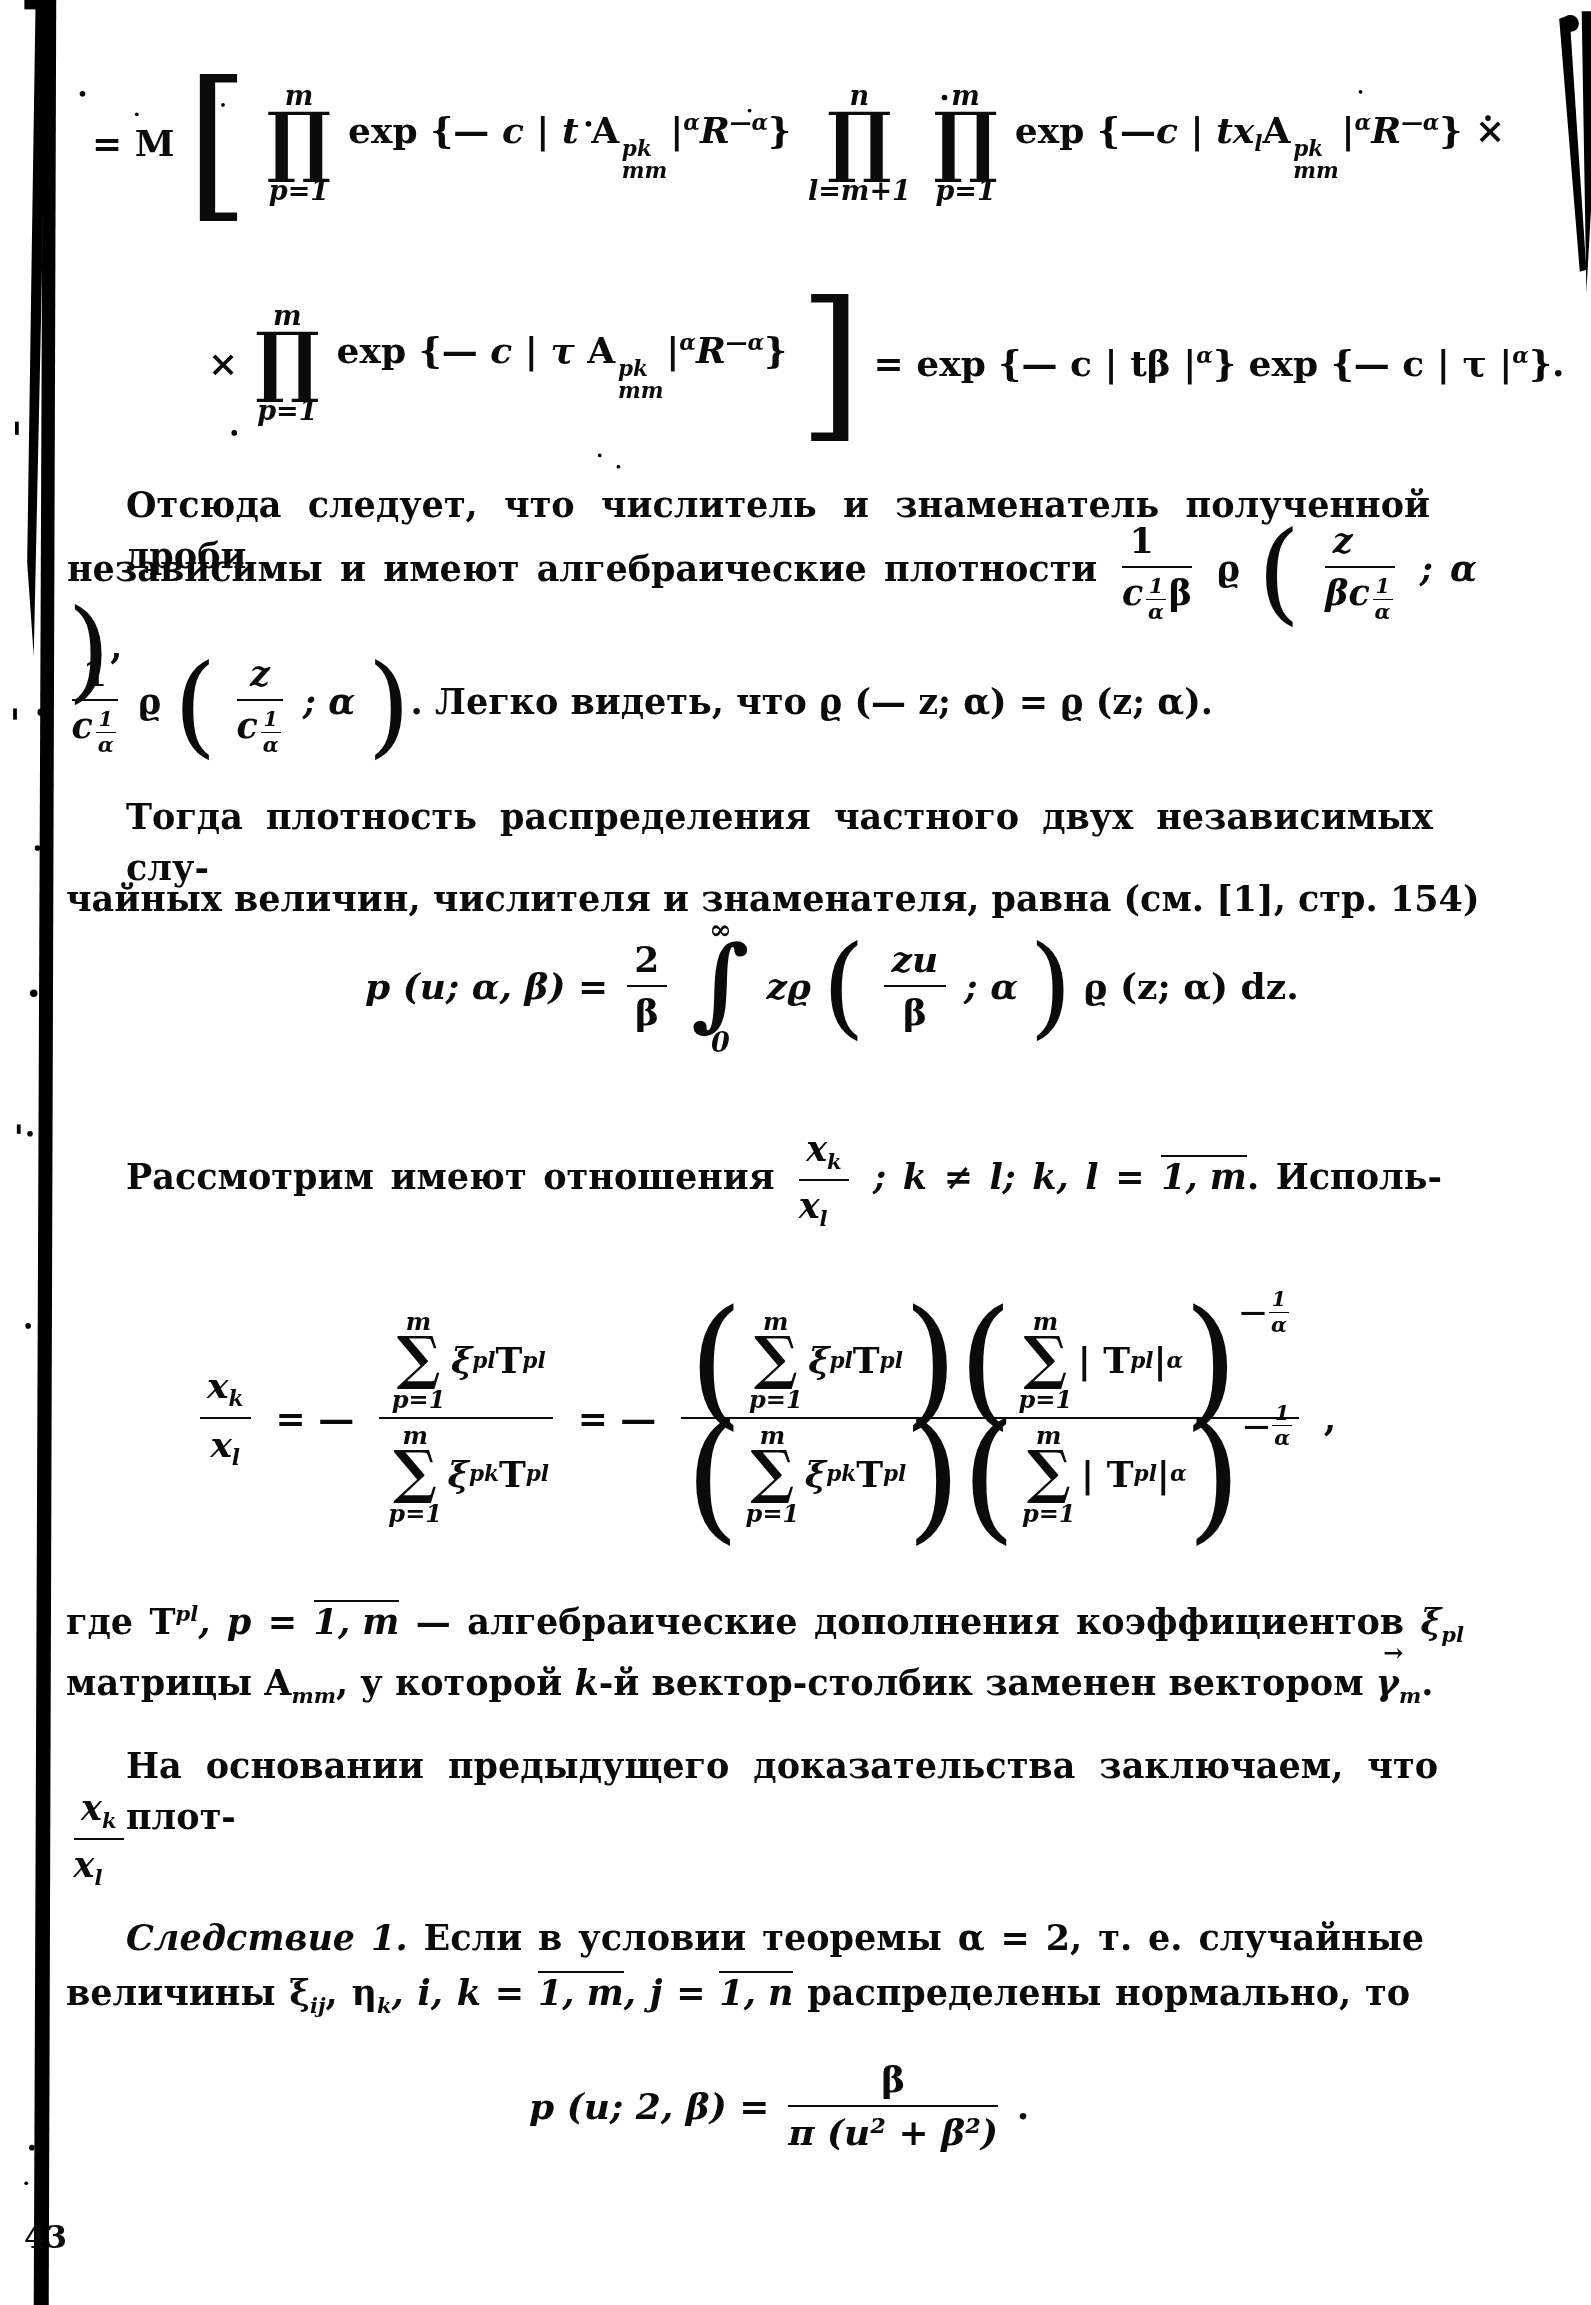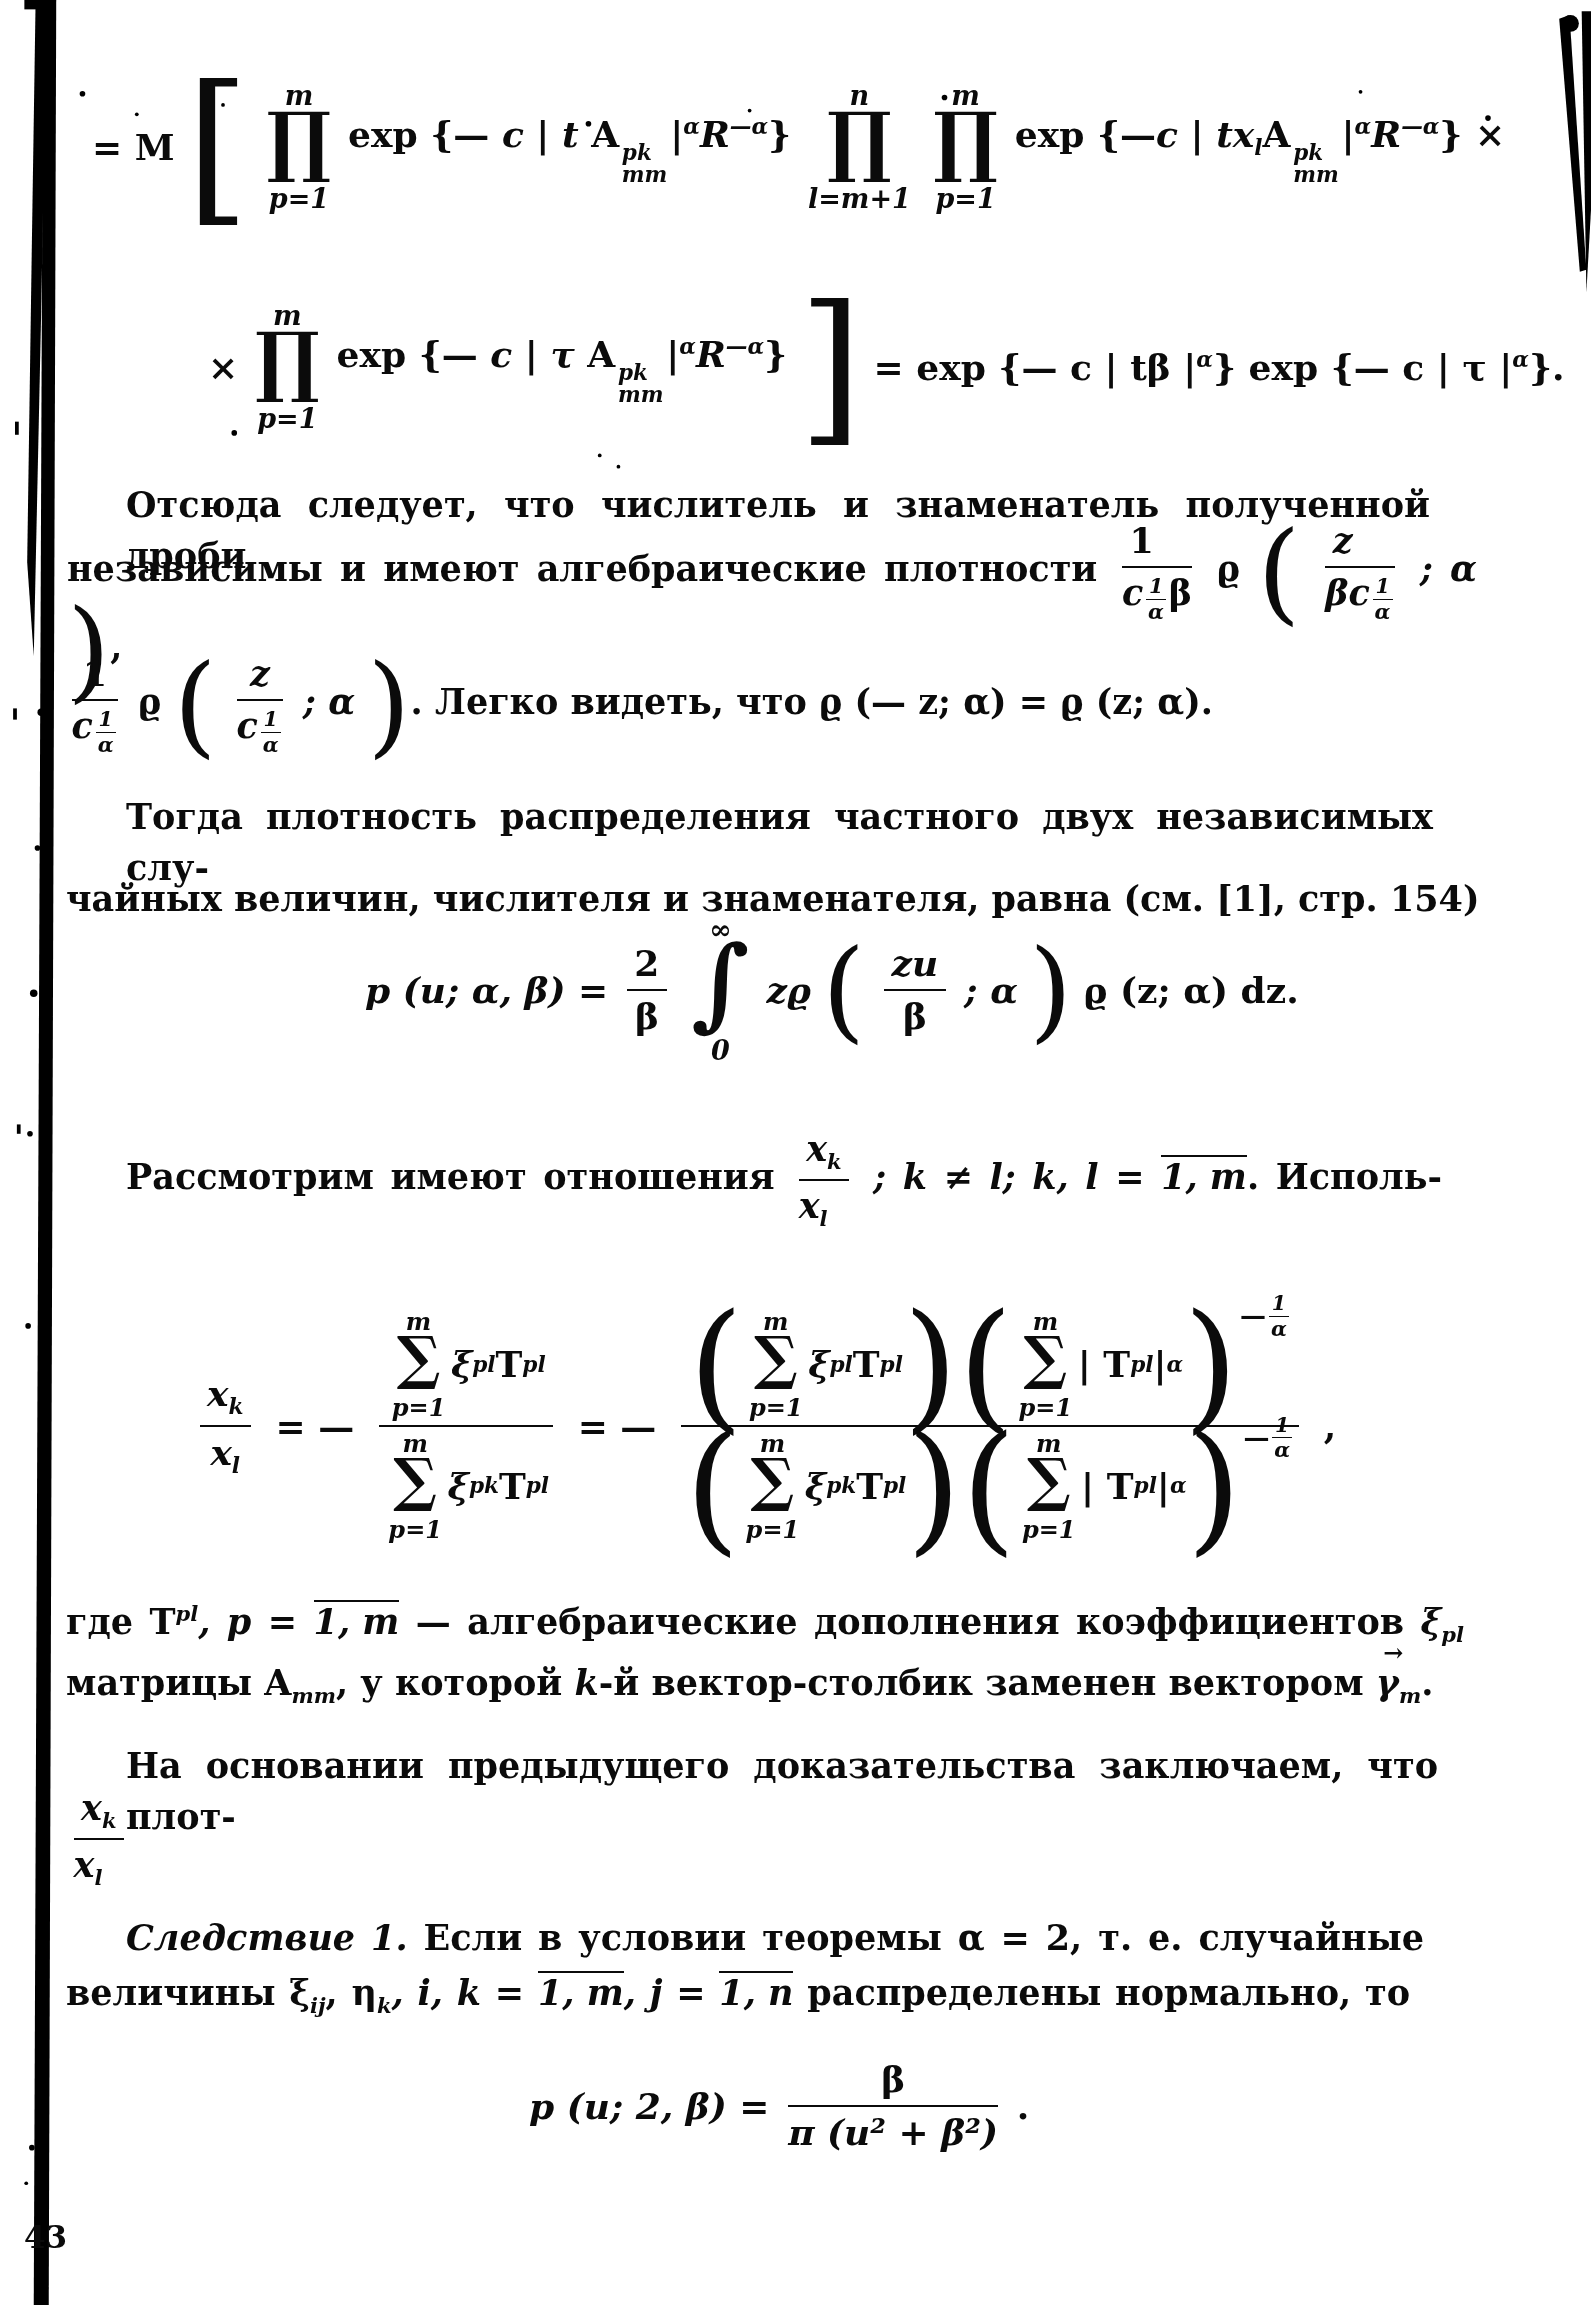--- a/index.html
+++ b/index.html
@@ -12,21 +12,21 @@
   .blk{position:absolute;font-size:35px;line-height:1.45;}
   .just{text-align:justify;text-align-last:justify;}
   .mi{font-style:italic;}
   sup,sub{font-size:60%;font-style:italic;}
   .eqrow{display:flex;align-items:center;gap:11.2px;font-size:36px;white-space:nowrap;}
   .term{white-space:nowrap;}
   
   .bigop{display:inline-flex;flex-direction:column;align-items:center;vertical-align:middle;line-height:1;margin:0 5.6px;}
   .bigop .ol{font-size:27px;font-style:italic;}
   .bigop .og{font-size:77px;line-height:.82;}
-  .bigop .ou{font-size:27px;font-style:italic;margin-top:13px;}
+  .bigop .ou{font-size:27px;font-style:italic;margin-top:5px;}
   .bigop.s .og{font-size:58px;line-height:.85;}
   .bigop.s .ol,.bigop.s .ou{font-size:24px;}
   .intop .og{font-size:101px;line-height:.8;}
   .intop .ol{font-style:normal;}
   
   .ssk{display:inline-flex;flex-direction:column;align-items:flex-start;font-size:21.5px;line-height:1.05;vertical-align:-13px;margin:0 2.8px;font-style:italic;}
   
   .frac{display:inline-block;vertical-align:middle;text-align:center;line-height:1.15;margin:0 7.5px;}
   .frac .fn{display:block;border-bottom:2.8px solid currentColor;padding:0 7.5px 4.7px;}
   .frac .fd{display:block;padding-top:4.7px;}

